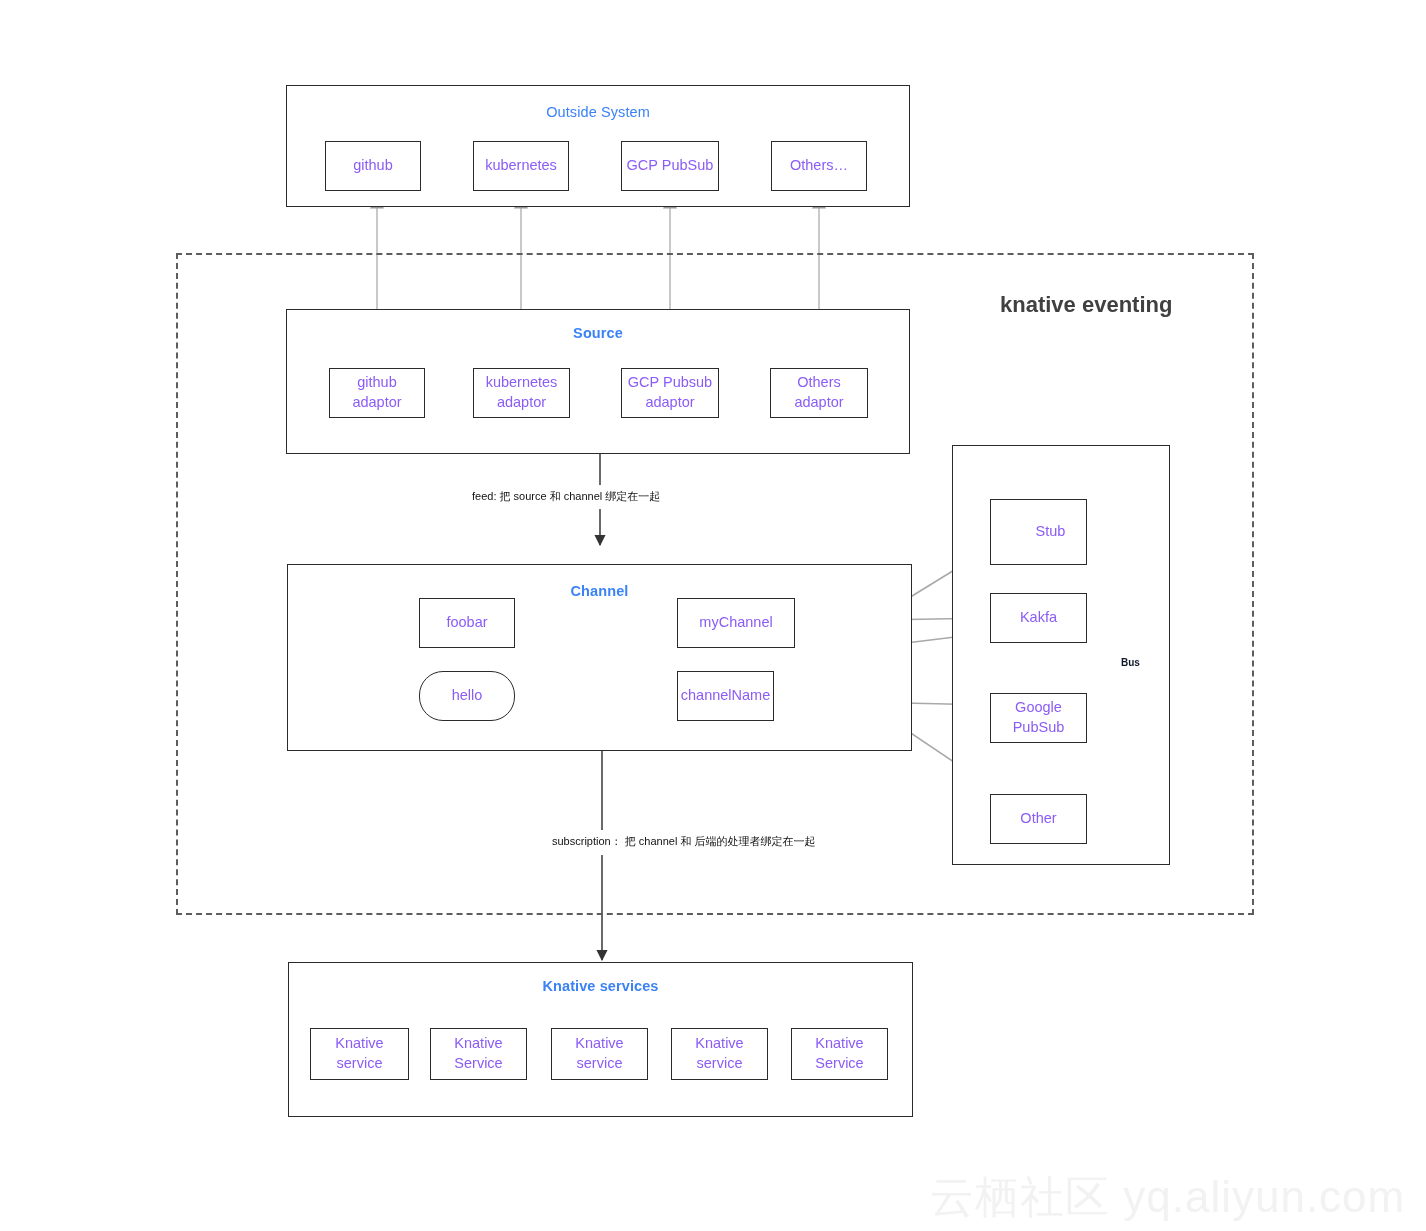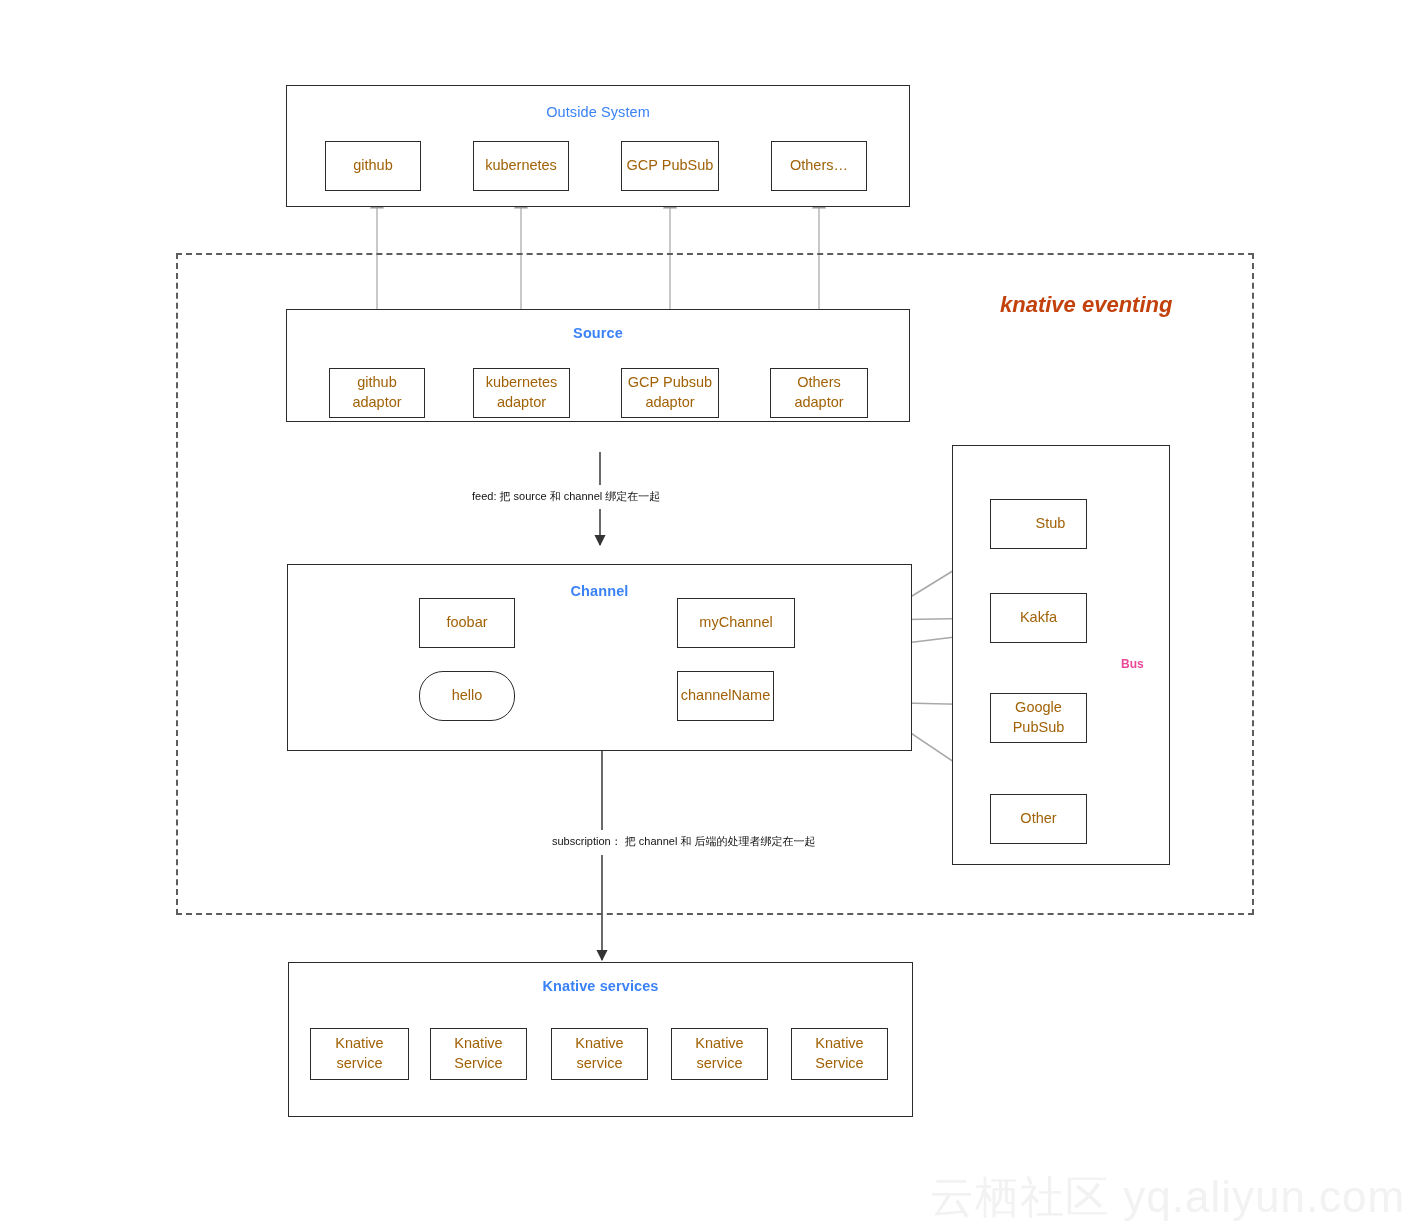--- a/index.html
+++ b/index.html
@@ -52,54 +52,53 @@
     position: absolute;
     border: 1.5px solid #2b2b2b;
     background: #ffffff;
     box-sizing: border-box;
     display: flex;
     align-items: center;
     justify-content: center;
     text-align: center;
     font-size: 14.5px;
     line-height: 1.35;
-    color: #a16207;
+    color: #8b5cf6;
     white-space: pre-line;
   }
 
   
   .dashed-boundary {
     position: absolute;
     border: 2.4px dashed #5d5d5d;
     background: transparent;
     box-sizing: border-box;
   }
   .eventing-title {
     position: absolute;
     font-size: 22px;
     font-weight: bold;
-    color: #c2410c;
+    color: #404040;
     white-space: nowrap;
-    font-style: italic;
   }
 
   
   .flow-label {
     position: absolute;
     font-size: 11px;
     color: #111111;
     white-space: nowrap;
   }
 
   
   .side-label {
     position: absolute;
-    font-size: 12px;
+    font-size: 10px;
     font-weight: bold;
-    color: #ec4899;
+    color: #0f172a;
   }
 
   
   .watermark {
     position: absolute;
     font-size: 44px;
     color: #f2f2f2;
     letter-spacing: 1px;
     white-space: nowrap;
     text-shadow: 0 1px 0 #ffffff;
@@ -156,21 +155,21 @@
   <div class="eventing-title" style="left:1000px; top:292px;">knative eventing</div>
 
   <div class="group-box" style="left:286px; top:85px; width:624px; height:122px;">
     <div class="group-title plain" style="top:18px;">Outside System</div>
   </div>
   <div class="node" style="left:325px; top:141px; width:96px; height:50px;">github</div>
   <div class="node" style="left:473px; top:141px; width:96px; height:50px;">kubernetes</div>
   <div class="node" style="left:621px; top:141px; width:98px; height:50px;">GCP PubSub</div>
   <div class="node" style="left:771px; top:141px; width:96px; height:50px;">Others…</div>
 
-  <div class="group-box" style="left:286px; top:309px; width:624px; height:113px;">
+  <div class="group-box" style="left:286px; top:309px; width:624px; height:145px;">
     <div class="group-title" style="top:15px;">Source</div>
   </div>
   <div class="node" style="left:329px; top:368px; width:96px; height:50px;">github
 adaptor</div>
   <div class="node" style="left:473px; top:368px; width:97px; height:50px;">kubernetes
 adaptor</div>
   <div class="node" style="left:621px; top:368px; width:98px; height:50px;">GCP Pubsub
 adaptor</div>
   <div class="node" style="left:770px; top:368px; width:98px; height:50px;">Others
 adaptor</div>
@@ -180,21 +179,21 @@
   <div class="group-box" style="left:287px; top:564px; width:625px; height:187px;">
     <div class="group-title" style="top:18px;">Channel</div>
   </div>
   <div class="node" style="left:419px; top:598px; width:96px; height:50px;">foobar</div>
   <div class="node" style="left:419px; top:671px; width:96px; height:50px;border-radius:24px;">hello</div>
   <div class="node" style="left:677px; top:598px; width:118px; height:50px;">myChannel</div>
   <div class="node" style="left:677px; top:671px; width:97px; height:50px;">channelName</div>
 
   <div class="group-box" style="left:952px; top:445px; width:218px; height:420px;"></div>
   <div class="side-label" style="left:1121px; top:657px;">Bus</div>
-  <div class="node" style="left:990px; top:499px; width:97px; height:50px;padding-left:24px;">Stub</div>
+  <div class="node" style="left:990px; top:499px; width:97px; height:66px;padding-left:24px;">Stub</div>
   <div class="node" style="left:990px; top:593px; width:97px; height:50px;">Kakfa</div>
   <div class="node" style="left:990px; top:693px; width:97px; height:50px;">Google
 PubSub</div>
   <div class="node" style="left:990px; top:794px; width:97px; height:50px;">Other</div>
 
   <div class="flow-label" style="left:552px; top:834px;">subscription： 把 channel 和 后端的处理者绑定在一起</div>
 
   <div class="group-box" style="left:288px; top:962px; width:625px; height:155px;">
     <div class="group-title" style="top:15px;">Knative services</div>
   </div>

